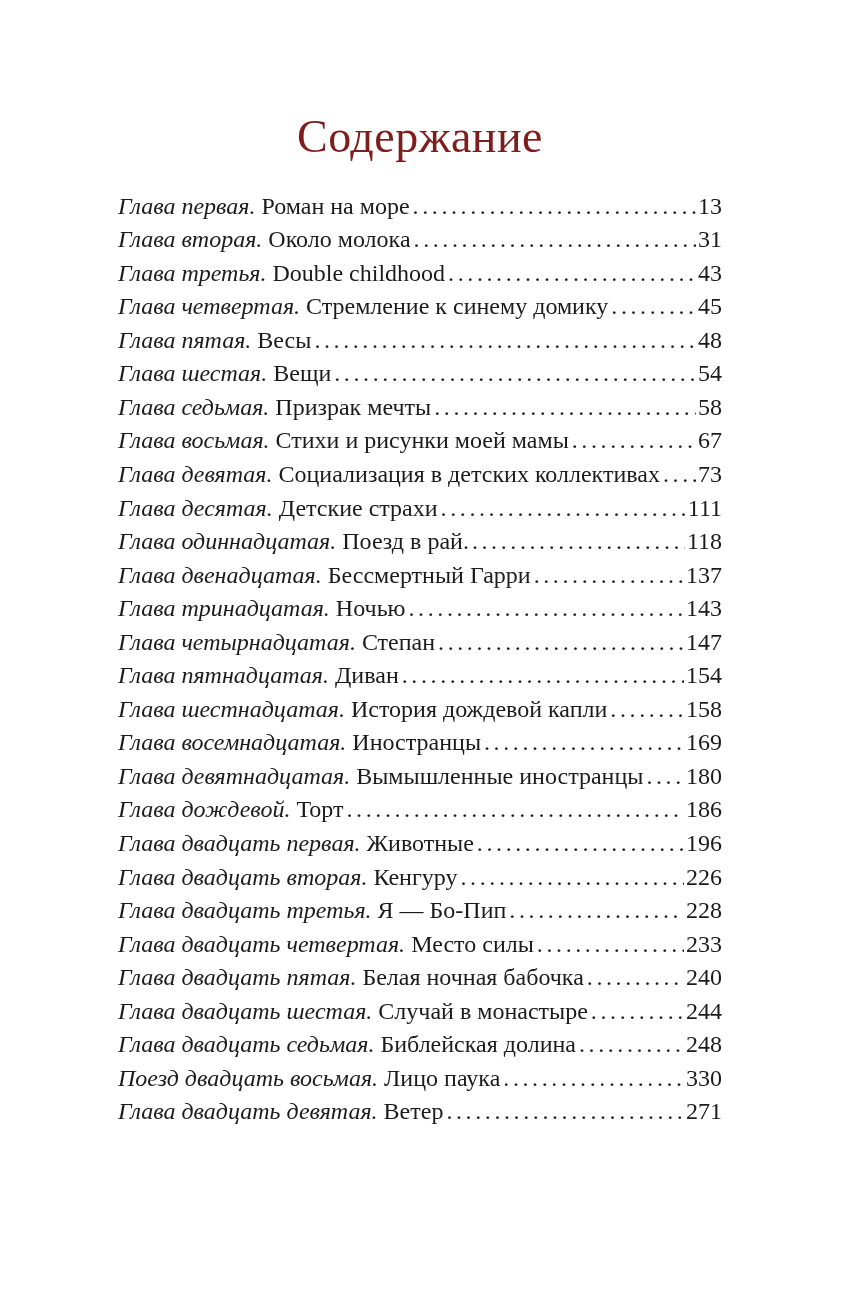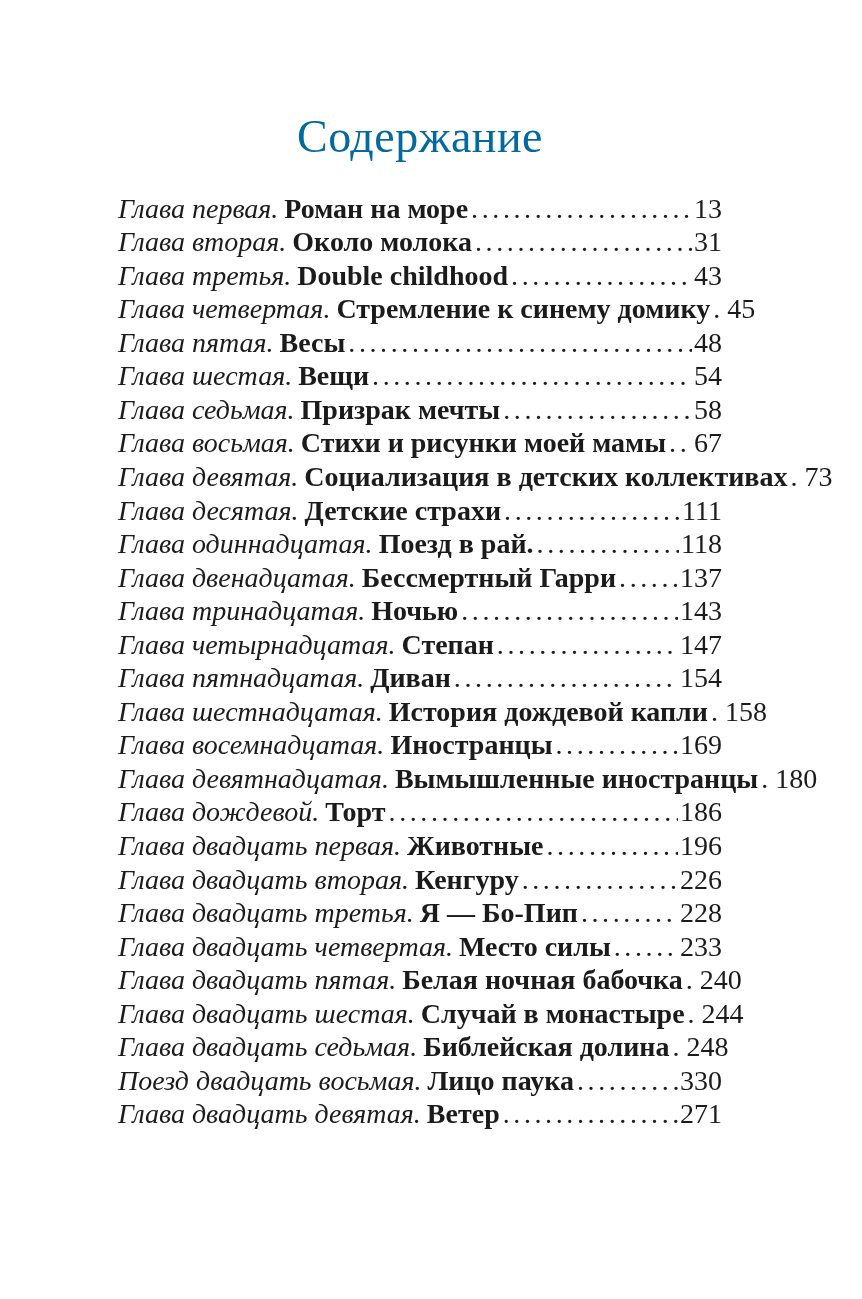--- a/index.html
+++ b/index.html
@@ -20,40 +20,39 @@
     height: 1299px;
     padding: 112px 140px 0 118px;
   }
   .title {
     margin: 0;
     font-size: 46px;
     font-weight: normal;
     line-height: 1.1;
     text-align: center;
     letter-spacing: 0.5px;
-    color: #0369a1;
+    color: #7f1d1d;
   }
   .toc {
     margin-top: 30px;
   }
   .row {
     display: flex;
     align-items: baseline;
     height: 33.55px;
-    font-size: 28px;
+    font-size: 24px;
     white-space: nowrap;
   }
   .chapter {
     font-style: italic;
     margin-right: 6px;
     flex: 0 0 auto;
   }
   .entry-title {
     flex: 0 0 auto;
-    font-weight: bold;
   }
   .leader {
     flex: 1 1 auto;
     overflow: hidden;
     margin: 0 2px 0 3px;
     min-width: 12px;
   }
   .leader::after {
     content: "..........................................................................................................................................";
     letter-spacing: 3.6px;

